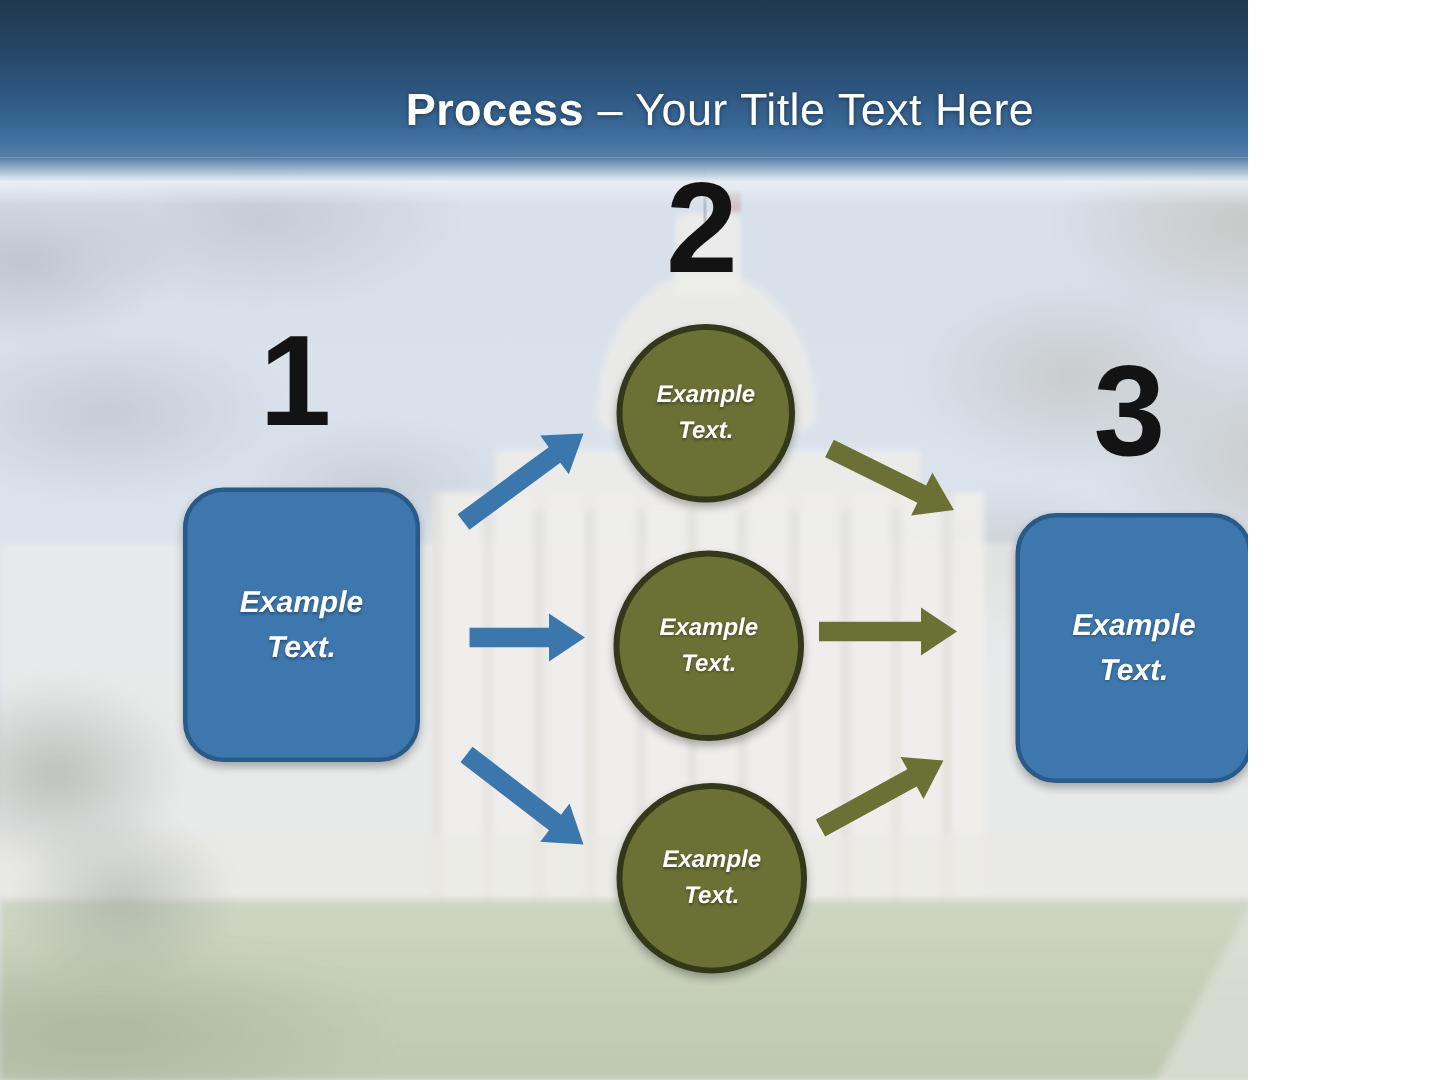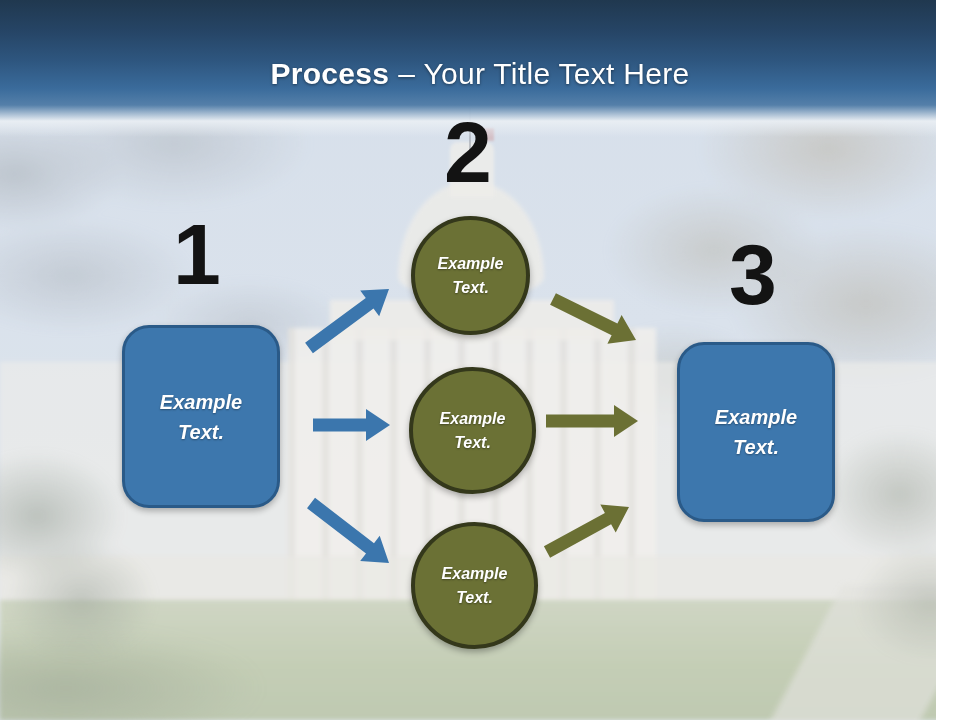--- a/index.html
+++ b/index.html
@@ -1,17 +1,17 @@
 <!DOCTYPE html>
 <html><head>
 <meta charset="utf-8">
 <style>
   html,body{margin:0;padding:0;}
   body{width:960px;height:720px;font-family:"Liberation Sans",sans-serif;}
-  .slide{position:relative;width:936px;height:720px;overflow:hidden;background:#cdd8e6;}
+  .slide{position:relative;width:832px;height:720px;overflow:hidden;background:#cdd8e6;}
 
   
   .bg-photo{position:absolute;inset:0;}
   .sky{position:absolute;inset:0;background:linear-gradient(180deg,#c9d5e4 0%,#cdd8e6 45%,#d6dde4 80%);}
   .tree-tl{position:absolute;left:-70px;top:90px;width:470px;height:300px;filter:blur(4px);
     background:
       radial-gradient(ellipse 150px 80px at 18% 28%,rgba(148,158,168,.65),rgba(148,158,168,0) 72%),
       radial-gradient(ellipse 190px 90px at 52% 18%,rgba(148,158,168,.5),rgba(148,158,168,0) 72%),
       radial-gradient(ellipse 170px 80px at 30% 62%,rgba(148,158,168,.5),rgba(148,158,168,0) 72%),
       radial-gradient(ellipse 130px 60px at 68% 78%,rgba(148,158,168,.42),rgba(148,158,168,0) 75%);}

